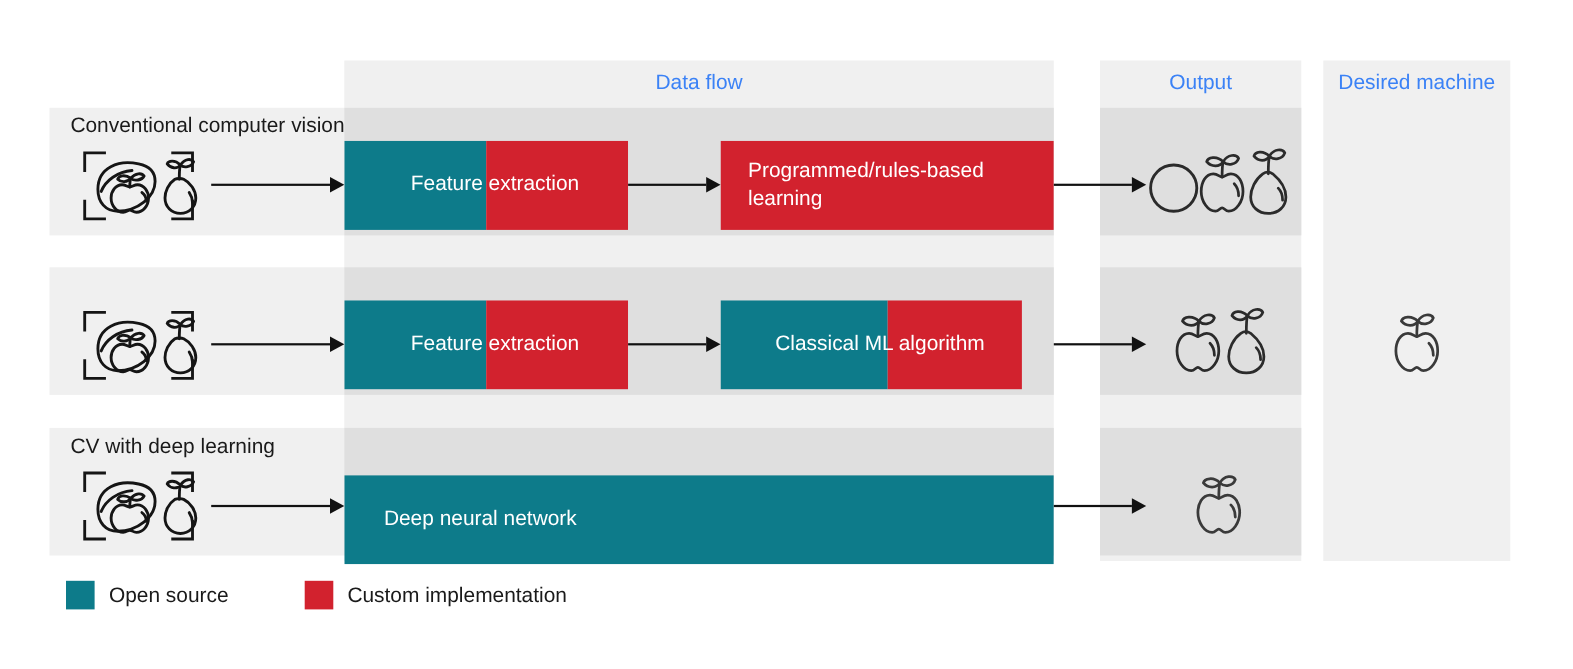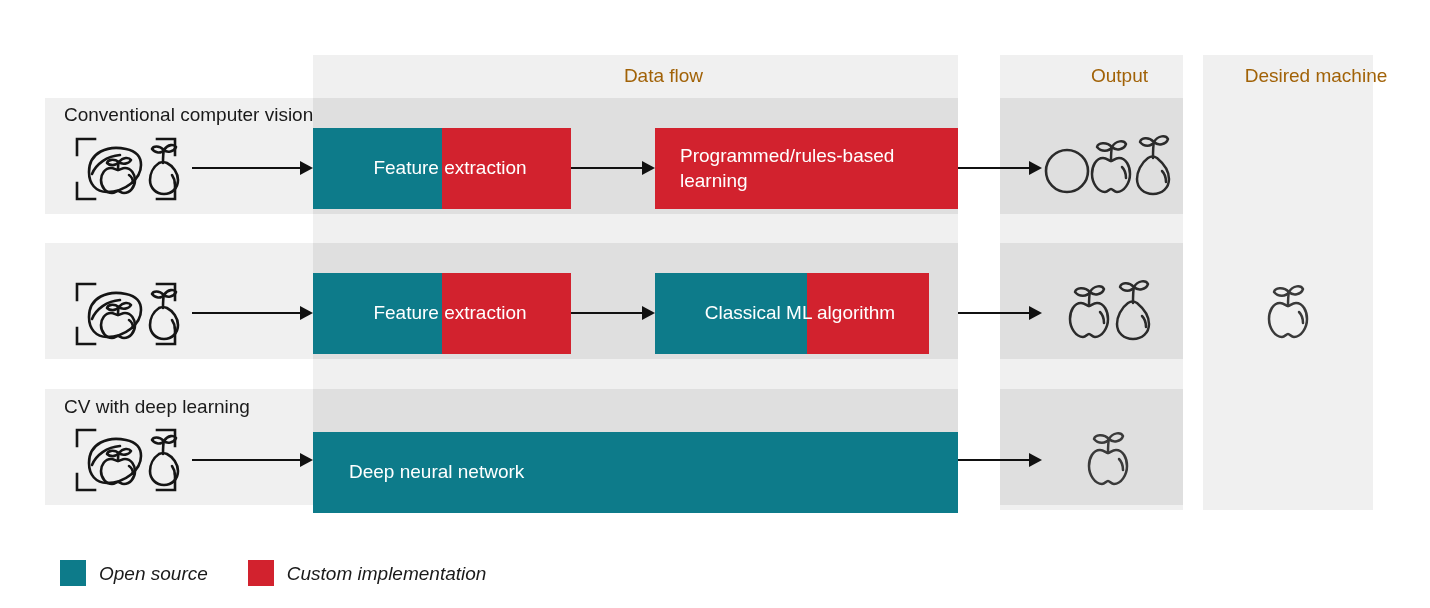--- a/index.html
+++ b/index.html
@@ -17,24 +17,23 @@
   .colband{position:absolute;background:#f0f0f0;}
   .rowband{position:absolute;}
   .rowband .left{position:absolute;left:0;top:0;bottom:0;background:#f0f0f0;}
   .rowband .mid{position:absolute;top:0;bottom:0;background:#dfdfdf;}
   .rowband .out{position:absolute;top:0;bottom:0;background:#dfdfdf;}
 
   
   .colhead{
     position:absolute;
     font-size:19px;
-    color:#a16207;
+    color:#3b82f6;
     text-align:center;
     line-height:1;
-    padding-left:28px;
   }
 
   
   .rowlabel{
     position:absolute;
     font-size:19px;
     color:#1a1a1a;
     line-height:1;
     white-space:nowrap;
   }
@@ -336,24 +335,24 @@
       <g fill="none" stroke="#3a3a3a" stroke-width="2.5" stroke-linejoin="round" stroke-linecap="round">
         <path d="M14,23 C7,23 3,31 3,39 C3,48 9,57 16,57 C19,57 20,54 22,54 C24,54 25,57 28,57 C35,57 41,48 41,39 C41,31 37,23 30,23 C26,23 24,26 22,26 C20,26 18,23 14,23 Z"></path>
         <path d="M22,26 C22,20 22,16 23,12"></path>
         <path d="M23,12 C17,6 9,8 8,12 C12,17 20,17 23,12 Z"></path>
         <path d="M23,12 C27,5 35,5 37,9 C35,15 27,16 23,12 Z"></path>
         <path d="M33,32 C36,35 37,39 37,43"></path>
       </g>
     </svg>
   </div>
 
-  <div class="legend" style="left:60px;top:560px;font-style:italic;">
+  <div class="legend" style="left:60px;top:528px;">
     <div class="item">
       <span class="sw teal"></span>
       <span class="txt">Open source</span>
     </div>
-    <div class="item" style="margin-left:40px;">
+    <div class="item" style="margin-left:69px;">
       <span class="sw red"></span>
       <span class="txt">Custom implementation</span>
     </div>
   </div>
 
 </div>
 
 </body></html>

